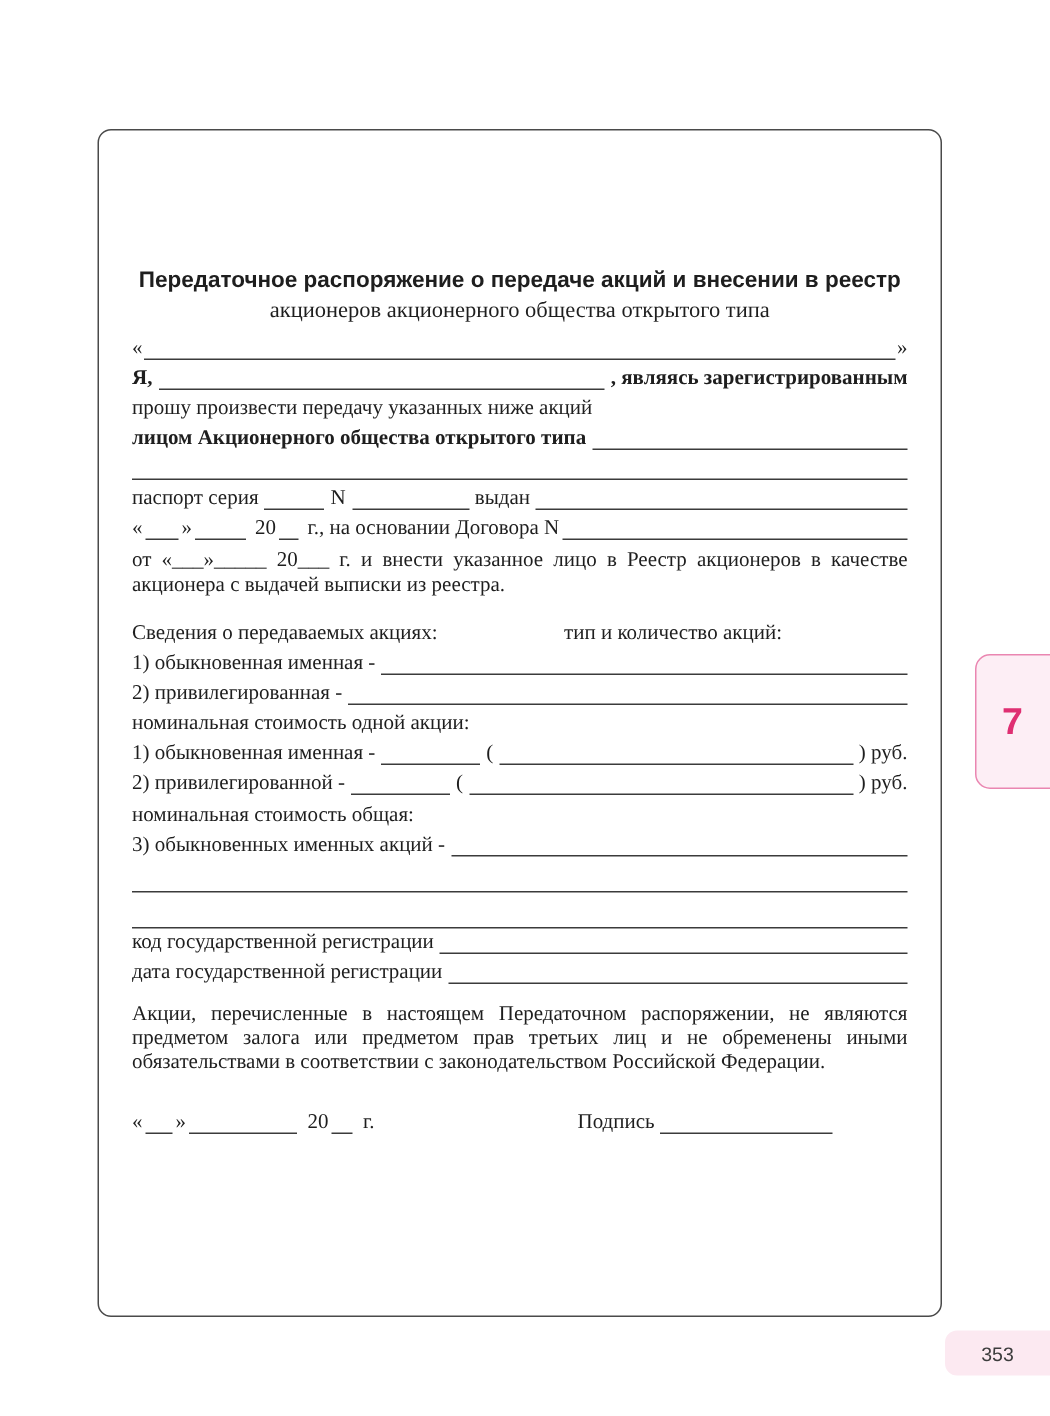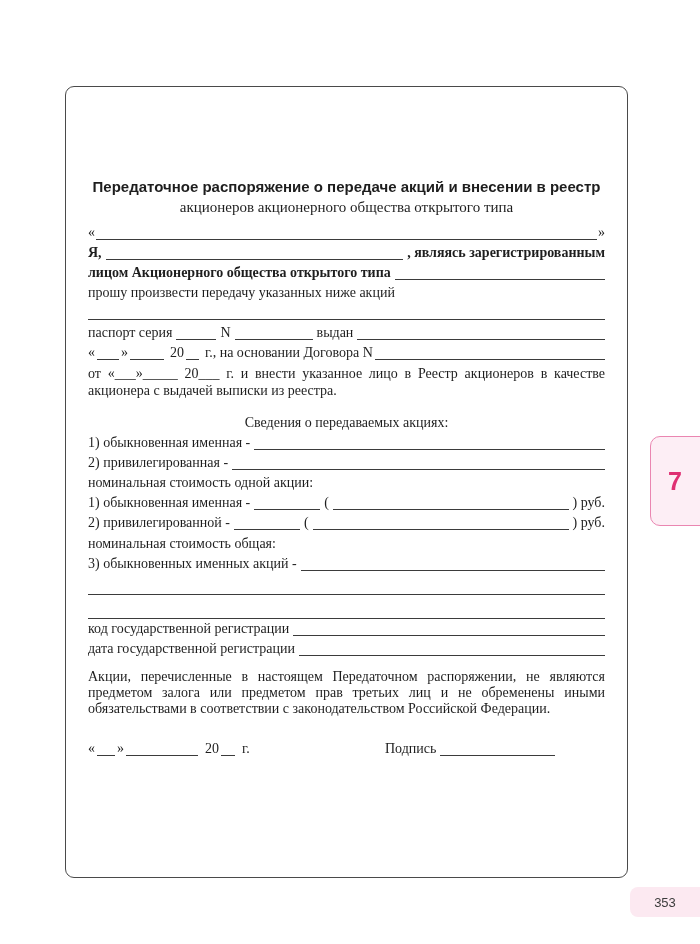--- a/index.html
+++ b/index.html
@@ -16,21 +16,21 @@
   .title{font-family:"Liberation Sans", sans-serif;font-weight:bold;font-size:15px;
          text-align:center;height:20px;line-height:20px;}
   .subtitle{font-size:15px;text-align:center;height:20px;line-height:20px;font-family:Liberation Serif, serif;}
   .row{display:flex;align-items:flex-end;height:20px;line-height:20px;gap:4px;position:relative;}
   .row.bold{font-weight:bold;}
   .bl{border-bottom:1px solid #3b3b3b;margin-bottom:3px;display:inline-block;}
   .fx{flex:1;}
   .w13{width:13px;}.w14{width:14px;}.w18{width:18px;}.w22{width:22px;}
   .w34{width:34px;}.w40{width:40px;}.w66{width:66px;}.w72{width:72px;}
   .w78{width:78px;}.w115{width:115px;}
-  .mt6{margin-top:6px;}.mt14{margin-top:14px;justify-content:center;}
+  .mt6{margin-top:6px;}.mt14{margin-top:14px;}
   .mt4{margin-top:4px;}.mt1{margin-top:1px;text-align:center;}.mtm3{margin-top:-3px;}
   .mt10{margin-top:10px;}.mt22{margin-top:22px;}
   p.clause{text-align:justify;line-height:16px;font-size:14px;}
   p.reg{line-height:17px;margin-top:2px;}
   .col2{position:absolute;left:288px;bottom:0;}
   .sig-group{position:absolute;left:297px;bottom:0;display:flex;align-items:flex-end;
              gap:4px;height:20px;line-height:20px;}
   .date-group{display:flex;align-items:flex-end;gap:2px;height:20px;line-height:20px;}
   .chapter-tab{position:absolute;top:436px;right:-16px;width:66px;height:90px;
                background:var(--tabBg);border:1.5px solid var(--tabBorder);border-radius:10px;
@@ -58,27 +58,27 @@
         <span class="bl fx"></span>
         <span>»</span>
       </div>
 
       <div class="row bold">
         <span>Я,</span>
         <span class="bl fx"></span>
         <span>, являясь зарегистрированным</span>
       </div>
 
+      <div class="row">
+        <span>прошу произвести передачу указанных ниже акций</span>
+      </div>
+
       <div class="row bold">
         <span>лицом Акционерного общества открытого типа</span>
         <span class="bl fx"></span>
-      </div>
-
-      <div class="row">
-        <span>прошу произвести передачу указанных ниже акций</span>
       </div>
 
       <div class="row">
         <span class="bl fx"></span>
       </div>
 
       <div class="row">
         <span>паспорт серия</span>
         <span class="bl w40"></span>
         <span>N</span>
@@ -95,20 +95,21 @@
         <span style="margin-left:4px;">20</span>
         <span class="bl w13"></span>
         <span style="margin-left:4px;">г., на основании Договора N</span>
         <span class="bl fx"></span>
       </div>
 
       <p class="clause reg">от «___»_____ 20___ г. и внести указанное лицо в Реестр акционеров в качестве акционера с выдачей выписки из реестра.</p>
 
       <div class="row mt14">
         <span>Сведения о передаваемых акциях:</span>
+        <span class="col2">тип и количество акций:</span>
       </div>
 
       <div class="row">
         <span>1) обыкновенная именная -</span>
         <span class="bl fx"></span>
       </div>
 
       <div class="row">
         <span>2) привилегированная -</span>
         <span class="bl fx"></span>

